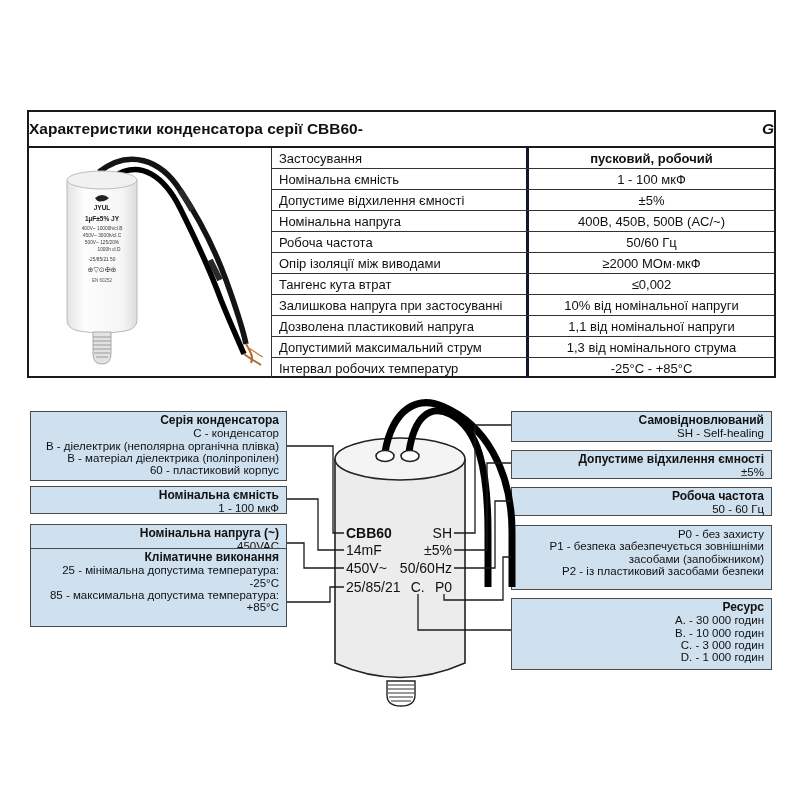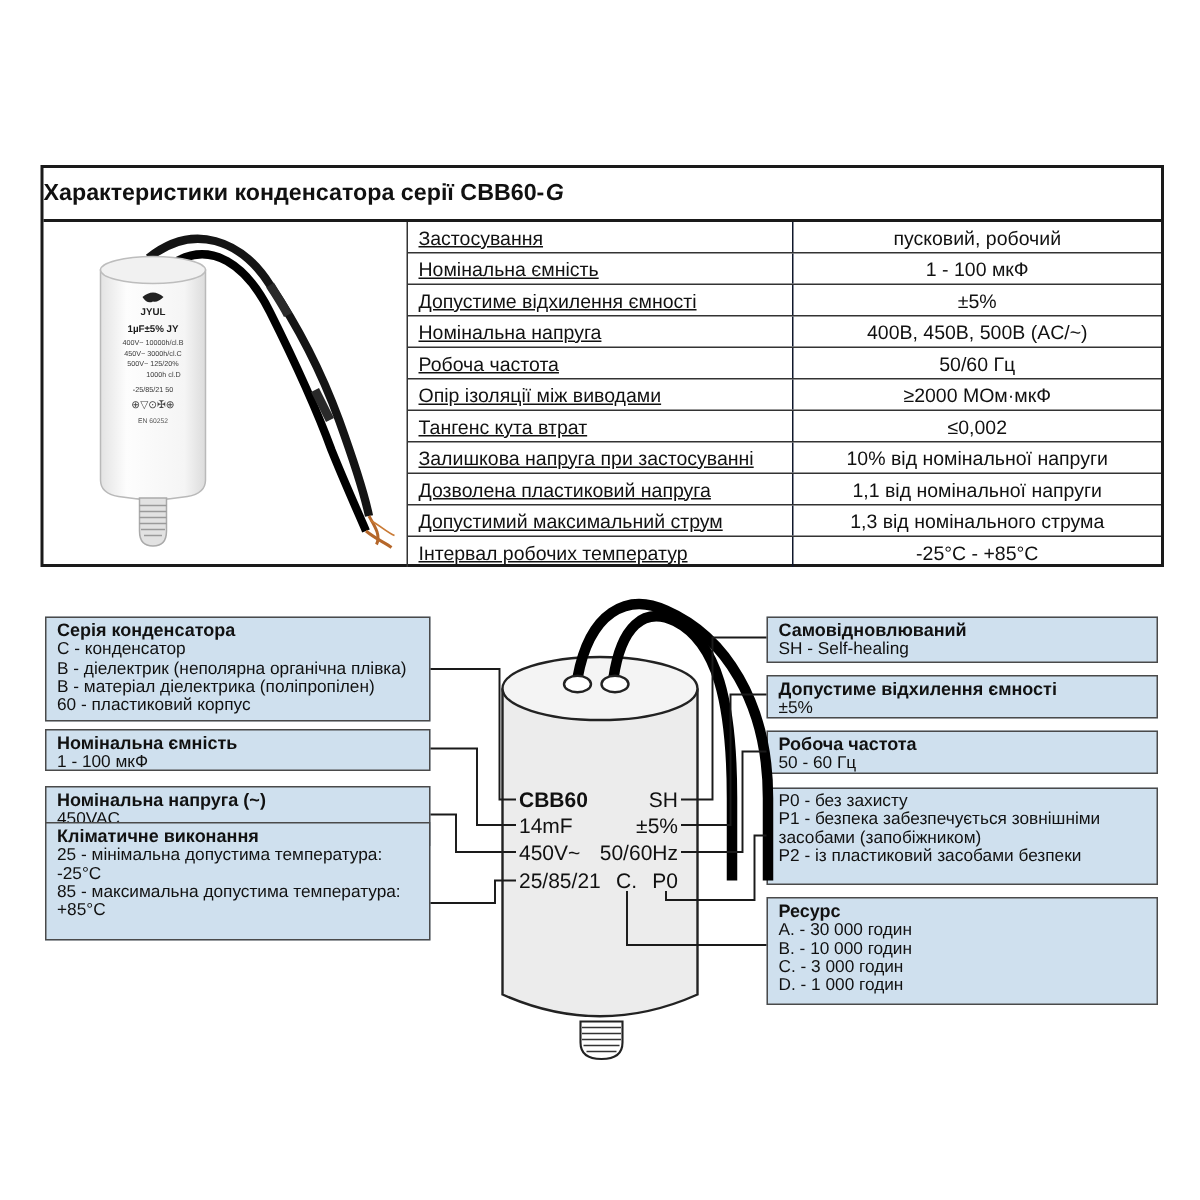--- a/index.html
+++ b/index.html
@@ -3,35 +3,35 @@
 <meta charset="utf-8">
 <style>
   html,body{margin:0;padding:0;background:#fff;}
   #page{position:relative;width:800px;height:800px;background:#fff;overflow:hidden;
         font-family:"Liberation Sans",sans-serif;color:#111;}
 
   
   .spec-table{position:absolute;left:27px;top:110px;width:749px;height:268px;
               border:2px solid #1a1a1a;box-sizing:border-box;background:#fff;}
   .spec-title{height:34px;border-bottom:2px solid #1a1a1a;display:flex;align-items:center;
-              justify-content:flex-start;font-size:15.5px;font-weight:bold;}
+              justify-content:space-between;font-size:15.5px;font-weight:bold;}
   .spec-title i{margin-left:1px;}
   .spec-body{display:flex;height:230px;}
   .photo-cell{width:243px;border-right:1px solid #333;box-sizing:border-box;position:relative;}
   .rows{flex:1;display:flex;flex-direction:column;}
   .row{flex:1;display:flex;border-bottom:1px solid #333;}
   .row:last-child{border-bottom:none;}
-  .param{width:257px;border-right:1px solid #0f172a;display:flex;align-items:center;
-         padding-left:7px;font-size:13px;box-sizing:border-box;text-decoration:underline;}
+  .param{width:257px;border-right:3px solid #0f172a;display:flex;align-items:center;
+         padding-left:7px;font-size:13px;box-sizing:border-box;}
   .value{flex:1;display:flex;align-items:center;justify-content:center;font-size:13px;}
-  .bold{font-weight:normal;}
+  .bold{font-weight:bold;}
 
   
   .callout{position:absolute;background:#cfe0ee;border:1px solid #4a4a4a;box-sizing:border-box;
-           padding:2px 7px;font-size:11.5px;line-height:12.3px;overflow:hidden;}
+           padding:2px 7px;font-size:11.5px;line-height:12.3px;overflow:hidden;text-align:right;}
   .c-title{font-weight:bold;font-size:12px;margin-bottom:1px;}
 
   
   .mark-row{position:absolute;left:346px;width:106px;height:18px;display:flex;
             justify-content:space-between;align-items:center;font-size:14px;}
   .mk-b{font-weight:bold;}
 
   svg{position:absolute;left:0;top:0;}
   .under{z-index:1;} .over{z-index:3;pointer-events:none;}
   .callout,.mark-row{z-index:2;}

